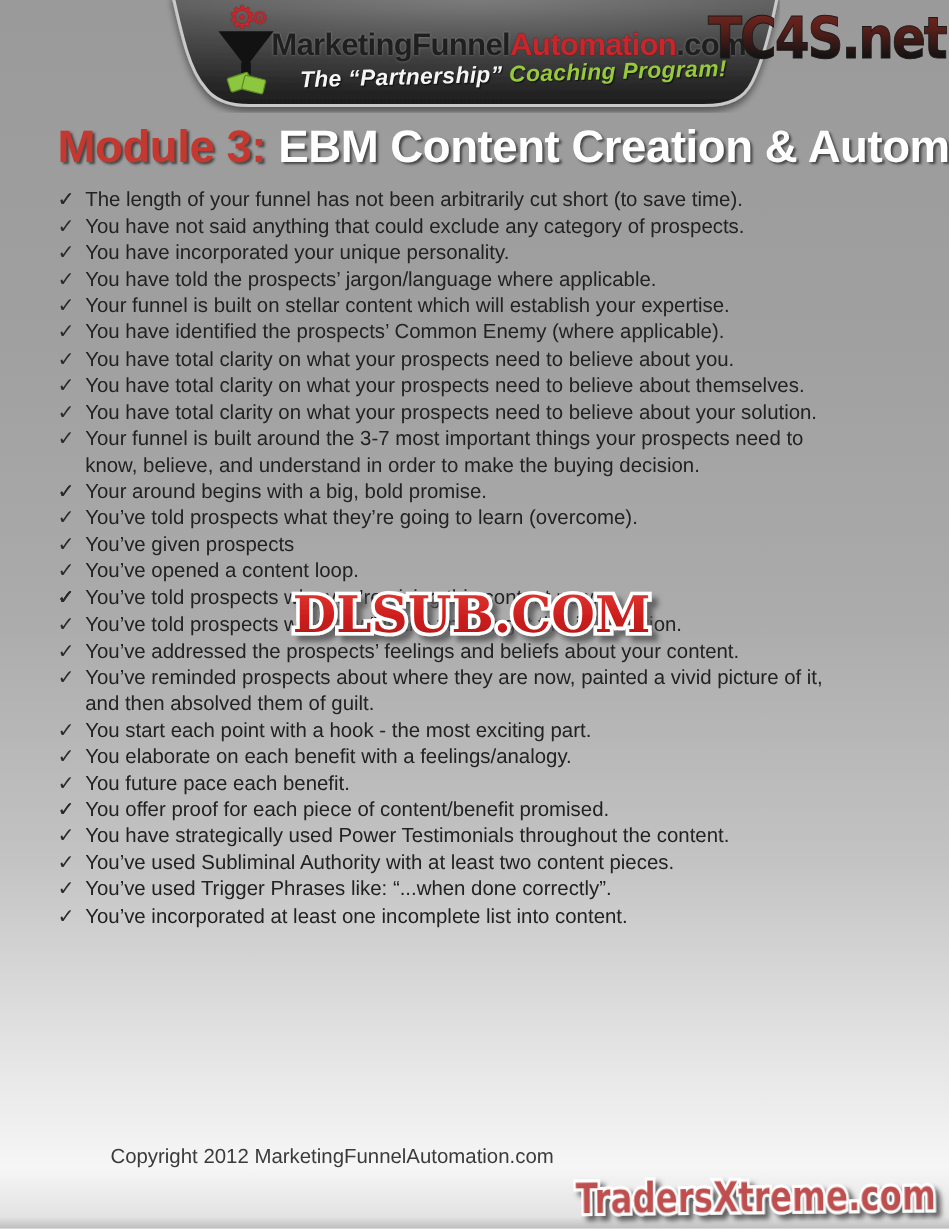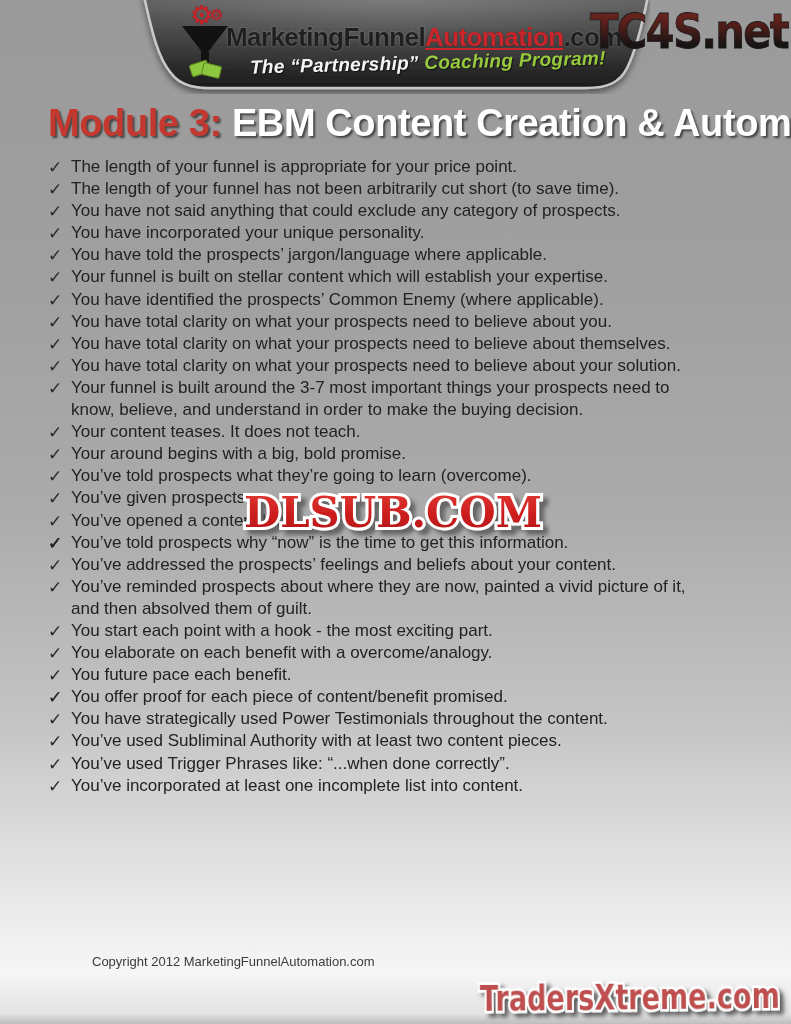--- a/index.html
+++ b/index.html
@@ -20,42 +20,42 @@
   .funnel-gear{position:absolute;left:8px;top:-8px;color:#c9252b;font-size:26px;font-family:"DejaVu Sans",sans-serif;text-shadow:0 0 1px #7a1115;}
   .funnel-gear.small{left:28px;top:-2px;font-size:15px;}
   .funnel-cone{position:absolute;left:0px;top:18px;width:0;height:0;
     border-left:23px solid transparent;border-right:23px solid transparent;border-top:30px solid #121212;}
   .funnel-stem{position:absolute;left:19px;top:44px;width:8px;height:10px;background:#121212;}
   .money{position:absolute;width:17px;height:11px;background:#8dc63f;border:1px solid #5d8a1e;border-radius:2px;}
   .money.m1{left:8px;top:54px;transform:rotate(-18deg);}
   .money.m2{left:20px;top:56px;transform:rotate(14deg);}
   .logo-line1{position:absolute;left:46px;top:18px;font-size:26px;font-weight:bold;letter-spacing:-0.6px;white-space:nowrap;}
   .logo-line1 .dark{color:#1f1f1f;text-shadow:0 0 2px rgba(255,255,255,0.35);margin-top:34px;}
-  .logo-line1 .red{color:#c9252b;text-shadow:0 0 1px rgba(0,0,0,0.5);text-decoration:underline;}
+  .logo-line1 .red{color:#c9252b;text-shadow:0 0 1px rgba(0,0,0,0.5);}
   .logo-line2{position:absolute;left:70px;top:48px;font-size:19px;font-weight:bold;font-style:italic;white-space:nowrap;transform:rotate(-1.5deg);letter-spacing:0.3px;}
   .logo-line2 .white{color:#f5f5f5;text-shadow:1px 1px 1px rgba(0,0,0,0.6);}
   .logo-line2 .green{color:#97c93d;text-shadow:1px 1px 1px rgba(0,0,0,0.6);}
 
   
   .tc4s{position:absolute;left:588px;top:2px;width:203px;height:60px;}
   .dlsub{position:absolute;left:234px;top:484px;width:320px;height:60px;}
   .tradersx{position:absolute;left:472px;top:976px;width:319px;height:48px;}
 
   
   .title{position:absolute;left:48px;top:102px;font-size:38px;font-weight:bold;letter-spacing:-0.4px;white-space:nowrap;}
   .title .module{color:#c5382f;text-shadow:2px 2px 2px rgba(25,25,25,0.65);}
   .title .rest{color:#ffffff;text-shadow:2px 2px 2px rgba(25,25,25,0.65);}
 
   
   .checklist{position:absolute;left:48px;top:156px;width:706px;margin:0;padding:0;list-style:none;}
   .checklist li{position:relative;padding-left:23px;font-size:17px;line-height:22.1px;color:#222222;white-space:pre-line;}
   .checklist .check{position:absolute;left:0;top:0;font-size:17px;color:#2a2a2a;font-family:"DejaVu Sans",sans-serif;}
 
   
-  .copyright{position:absolute;left:92px;top:954px;font-size:13px;color:#3b3b3b;}
+  .copyright{position:absolute;left:92px;top:954px;font-size:17px;color:#3b3b3b;}
 </style>
 </head>
 <body>
 
 <div class="page">
 
   <svg class="header-svg" width="512" height="98" viewBox="0 0 512 98">
     <defs>
       <linearGradient id="hg" x1="0" y1="0" x2="0" y2="1">
         <stop offset="0" stop-color="#5c5c5c"></stop>
@@ -102,47 +102,47 @@
       </linearGradient>
     </defs>
     <text x="2" y="46" font-family="DejaVu Sans, sans-serif" font-weight="bold" font-size="48" letter-spacing="-2" fill="url(#tcg)" stroke="#1a1a1a" stroke-width="0.8" textLength="198" lengthAdjust="spacingAndGlyphs">TC4S.net</text>
   </svg>
 
   <div class="title">
     <span class="module">Module 3: </span><span class="rest">EBM Content Creation &amp; Automation</span>
   </div>
 
   <ul class="checklist" id="checklist">
-      <li><span class="check">✓</span><span>The length of your funnel is appropriate for your price point.</span></li>
+      <li><span class="check">✓</span></li>
       <li><span class="check">✓</span><span>The length of your funnel has not been arbitrarily cut short (to save time).</span></li>
       <li><span class="check">✓</span><span>You have not said anything that could exclude any category of prospects.</span></li>
       <li><span class="check">✓</span><span>You have incorporated your unique personality.</span></li>
       <li><span class="check">✓</span><span>You have told the prospects’ jargon/language where applicable.</span></li>
       <li><span class="check">✓</span><span>Your funnel is built on stellar content which will establish your expertise.</span></li>
       <li><span class="check">✓</span><span>You have identified the prospects’ Common Enemy (where applicable).</span></li>
       <li><span class="check">✓</span><span>You have total clarity on what your prospects need to believe about you.</span></li>
       <li><span class="check">✓</span><span>You have total clarity on what your prospects need to believe about themselves.</span></li>
       <li><span class="check">✓</span><span>You have total clarity on what your prospects need to believe about your solution.</span></li>
       <li><span class="check">✓</span><span>Your funnel is built around the 3-7 most important things your prospects need to
 know, believe, and understand in order to make the buying decision.</span></li>
-      <li><span class="check">✓</span><span>Your content teases. It does not teach.</span></li>
+      <li><span class="check">✓</span></li>
       <li><span class="check">✓</span><span>Your around begins with a big, bold promise.</span></li>
       <li><span class="check">✓</span><span>You’ve told prospects what they’re going to learn (overcome).</span></li>
       <li><span class="check">✓</span><span>You’ve given prospects</span></li>
       <li><span class="check">✓</span><span>You’ve opened a content loop.</span></li>
       <li><span class="check">✓</span></li>
       <li><span class="check">✓</span></li>
       <li><span class="check">✓</span></li>
-      <li><span class="check">✓</span></li>
+      <li><span class="check">✓</span><span>You’ve told prospects why you’re giving this content now.</span></li>
       <li><span class="check">✓</span><span>You’ve told prospects why “now” is the time to get this information.</span></li>
       <li><span class="check">✓</span><span>You’ve addressed the prospects’ feelings and beliefs about your content.</span></li>
       <li><span class="check">✓</span><span>You’ve reminded prospects about where they are now, painted a vivid picture of it,
 and then absolved them of guilt.</span></li>
       <li><span class="check">✓</span><span>You start each point with a hook - the most exciting part.</span></li>
-      <li><span class="check">✓</span><span>You elaborate on each benefit with a overcome/analogy.</span></li>
+      <li><span class="check">✓</span><span>You elaborate on each benefit with a feelings/analogy.</span></li>
       <li><span class="check">✓</span><span>You future pace each benefit.</span></li>
       <li><span class="check">✓</span></li>
       <li><span class="check">✓</span><span>You offer proof for each piece of content/benefit promised.</span></li>
       <li><span class="check">✓</span><span>You have strategically used Power Testimonials throughout the content.</span></li>
       <li><span class="check">✓</span><span>You’ve used Subliminal Authority with at least two content pieces.</span></li>
       <li><span class="check">✓</span><span>You’ve used Trigger Phrases like: “...when done correctly”.</span></li>
       <li><span class="check">✓</span><span>You’ve incorporated at least one incomplete list into content.</span></li>
     </ul>
 
   <svg class="dlsub" width="320" height="60" viewBox="0 0 320 60">

